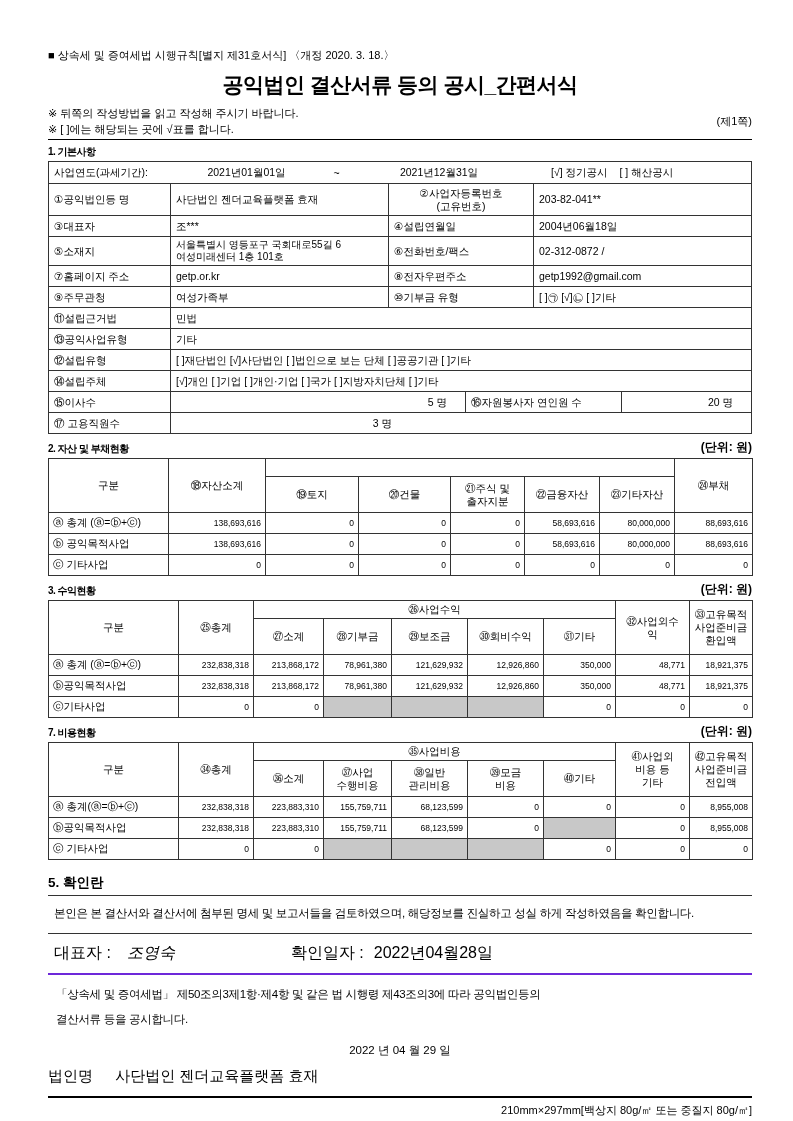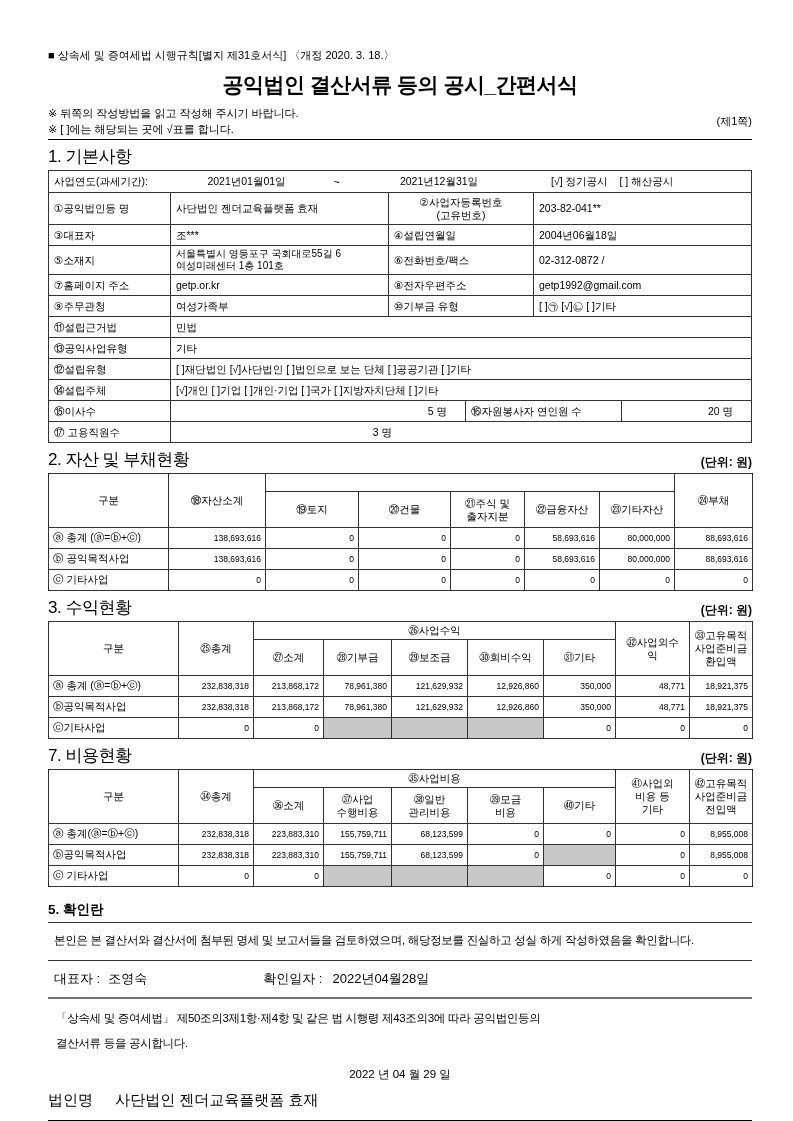--- a/index.html
+++ b/index.html
@@ -13,21 +13,21 @@
   .pre { white-space: pre-line; }
 
   .reg-note { font-size: 11px; }
   .form-title { font-size: 21px; font-weight: bold; text-align: center; margin: 8px 0 6px; letter-spacing: -0.5px; }
   .notes-wrap { position: relative; }
   .note-line { font-size: 11px; line-height: 16px; }
   .page-marker { position: absolute; right: 0; top: 9px; font-size: 11px; }
   .top-rule { border-top: 1.5px solid #000; margin-top: 2px; }
 
   .sec-head-row { display: flex; justify-content: space-between; align-items: flex-end; padding: 5px 0 2px; }
-  .sec-head { font-size: 17px; font-weight: normal; letter-spacing: -0.5px; }
+  .sec-head { font-size: 10px; font-weight: bold; letter-spacing: -0.5px; }
   .sec-unit { font-size: 12px; font-weight: bold; padding-left: 12px; }
 
   
   .btable { border-top: 1px solid #333; font-size: 10.5px; }
   .brow { display: flex; align-items: stretch; border: 1px solid #333; border-top: none; min-height: 21px; }
   .bcell { display: flex; align-items: center; padding: 2px 5px; border-right: 1px solid #333; line-height: 13px; }
   .bcell.last { border-right: none; flex: 1; }
   .wL  { width: 122px; }   
   .wV  { width: 218px; }   
   .wL2 { width: 145px; }   
@@ -44,22 +44,22 @@
   td.rlabel { font-size: 10.5px; text-align: left; padding: 1px 4px; }
   td.num { font-size: 8.5px; text-align: right; padding: 1px 4px; }
   tr.band th { height: 18px; }
   tr.sub th { height: 36px; }
   tr.datarow { height: 21px; }
   .gc { background: #c8c8c8; }
 
   
   .s5-head { font-size: 13.5px; font-weight: bold; border-bottom: 1px solid #333; padding: 6px 0 3px; margin-top: 8px; }
   .statement { font-size: 11.5px; line-height: 25px; padding: 5px 6px 7px; border-bottom: 1px solid #333; letter-spacing: -0.3px; }
-  .rep-row { display: flex; align-items: flex-start; font-size: 13px; padding: 9px 6px; border-bottom: 2px solid #737373; }
-  .rep-name { margin-left: 8px; }
+  .rep-row { display: flex; align-items: flex-start; font-size: 16px; padding: 9px 6px; border-bottom: 2px solid #6d28d9; }
+  .rep-name { margin-left: 16px; font-style: italic; }
   .confirm-wrap { margin-left: 116px; }
   .confirm-date { margin-left: 10px; }
   .legal { font-size: 11.5px; line-height: 25px; padding: 7px 8px 0; letter-spacing: -0.3px; }
   .date-line { text-align: center; font-size: 11.5px; margin: 11px 0 2px; }
   .org-line { font-size: 15px; margin: 9px 0 10px; }
   .org-name { margin-left: 18px; }
   .bottom-rule { border-top: 2.5px solid #000; }
   .footer-line { text-align: right; font-size: 11px; padding: 5px 0; }
 </style>
 </head>

